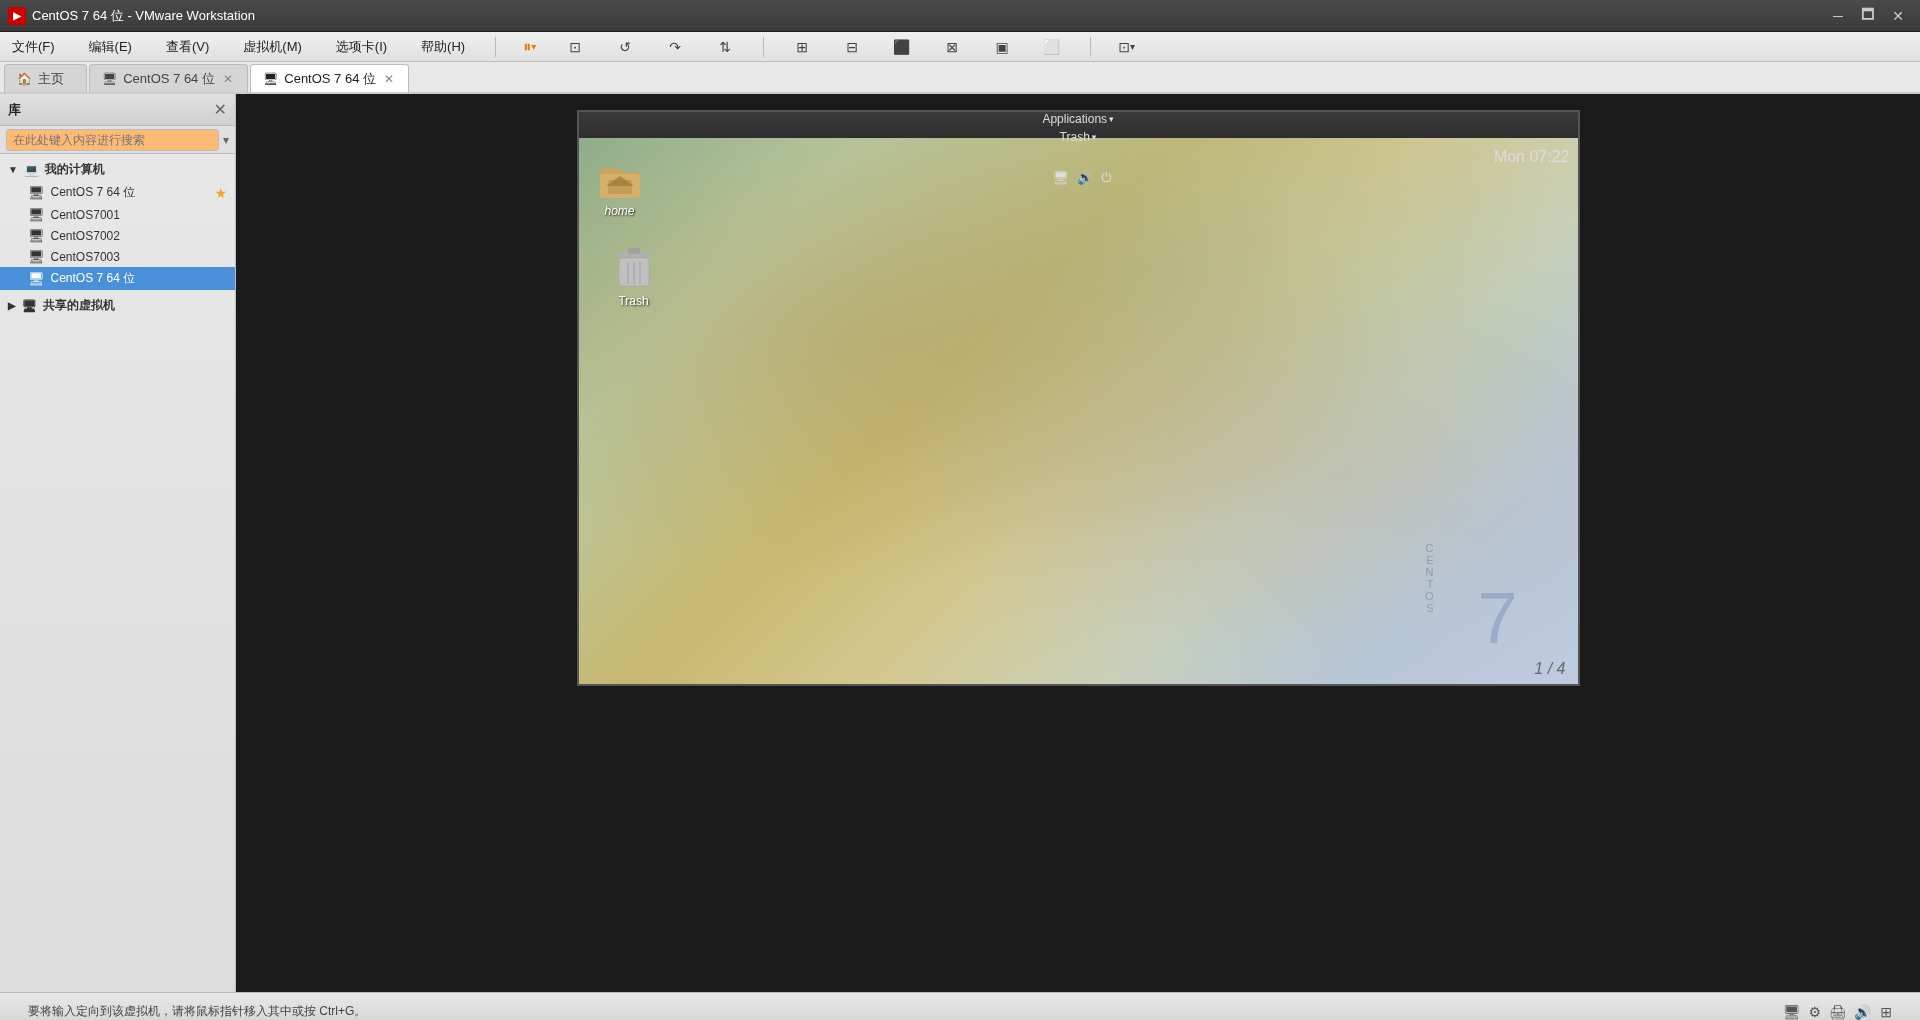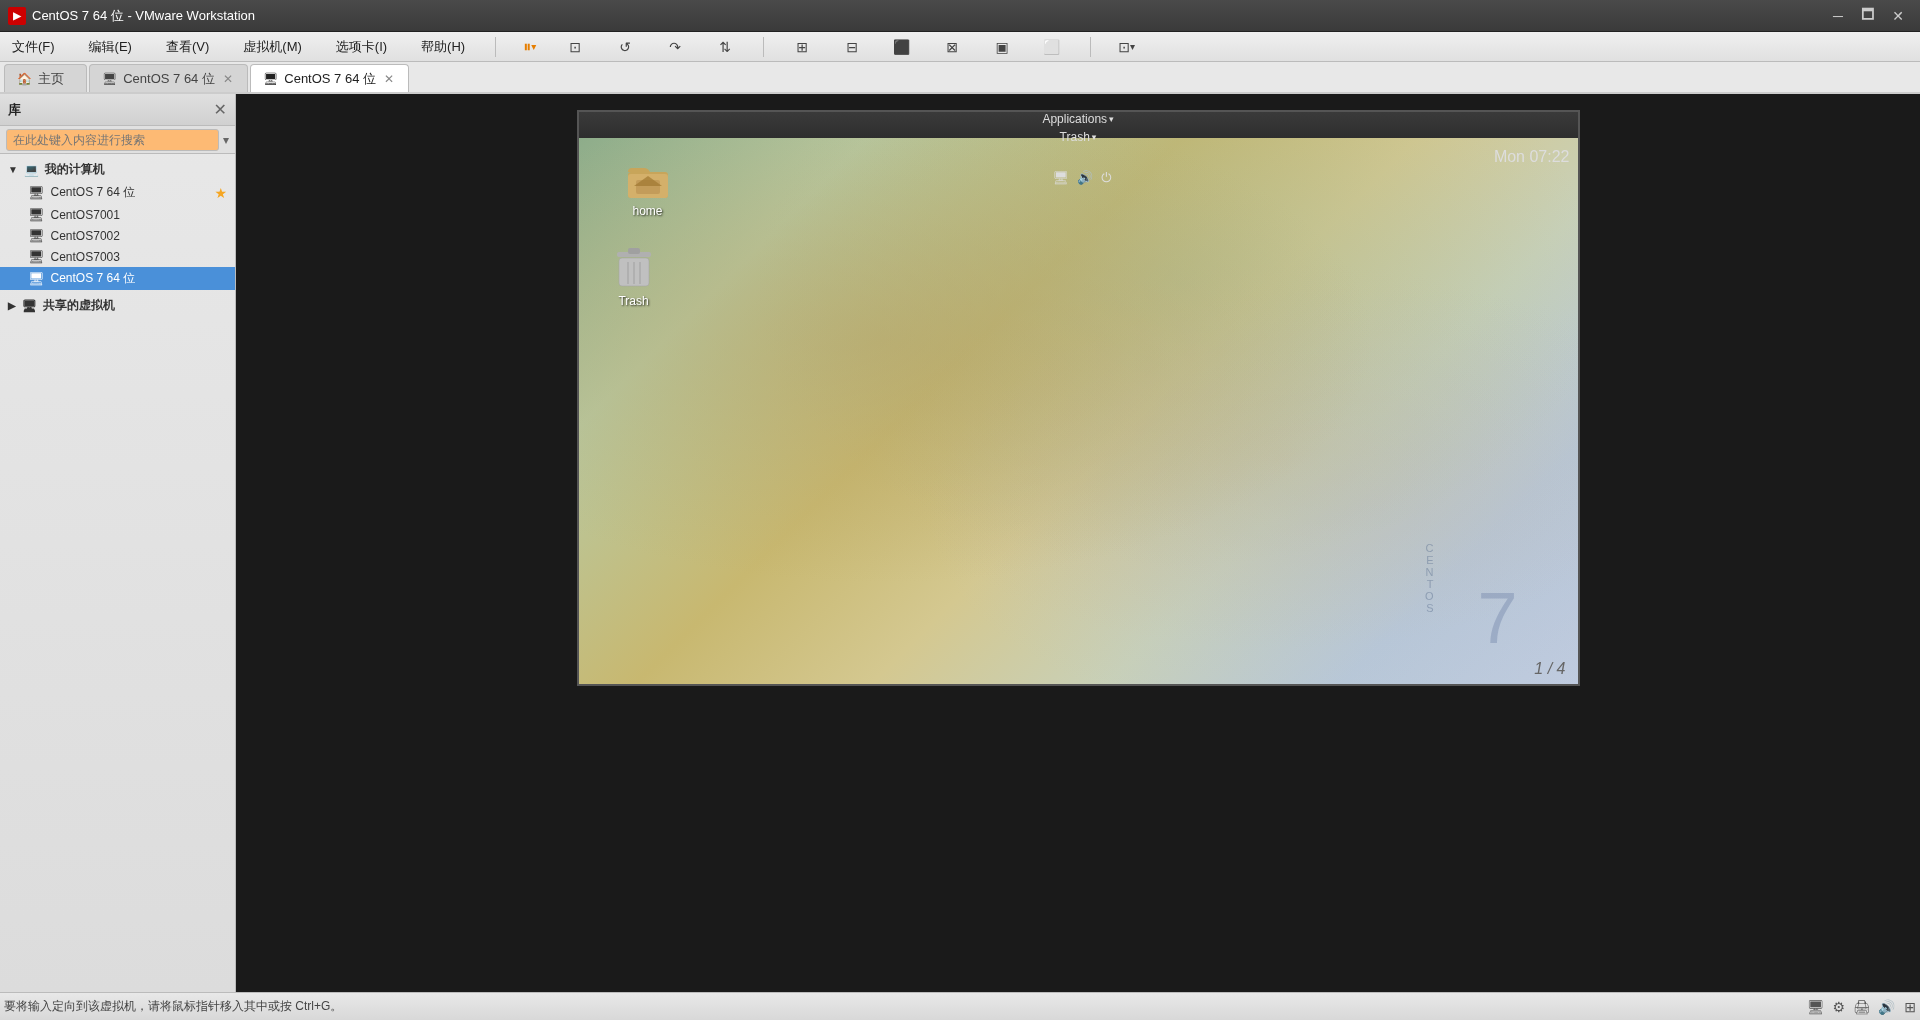--- a/index.html
+++ b/index.html
@@ -232,21 +232,21 @@
       position: absolute; bottom: 6px; right: 12px;
       color: #666; font-size: 16px; font-style: italic;
     }
 
     
     #statusbar {
       position: absolute; bottom: 0; left: 0; right: 0;
       height: 28px;
       background: linear-gradient(to bottom, #e8e8e8, #d8d8d8);
       border-top: 1px solid #bbb;
-      display: flex; align-items: center; padding: 0 4px;
+      display: flex; align-items: flex-end; padding: 0 28px;
       font-size: 12px; color: #444;
       z-index: 100;
       justify-content: space-between;
     }
     #statusbar .status-right {
       display: flex; align-items: center; gap: 8px;
     }
     .status-icon { font-size: 14px; color: #555; cursor: pointer; }
   </style>
 </head>
@@ -377,21 +377,21 @@
             <span class="dropdown-arrow">▾</span>
           </span>
           <span class="gnome-time">Mon 07:22</span>
           <span class="gnome-icons">
             <span>🖥</span>
             <span>🔊</span>
             <span>⏻</span>
           </span>
         </div>
 
-        <div class="desktop-icon" style="left: 34px; top: 40px;">
+        <div class="desktop-icon" style="left: 6px; top: 40px; font-style: italic;">
           <div class="icon-img home-icon-img">
             <svg viewBox="0 0 44 44" xmlns="http://www.w3.org/2000/svg">
 
               <rect x="2" y="16" width="40" height="26" rx="3" fill="#c8a55a"></rect>
               <rect x="2" y="18" width="40" height="24" rx="3" fill="#d4b06a"></rect>
 
               <path d="M2 16 Q2 12 6 12 L18 12 Q22 12 24 16 Z" fill="#c8a55a"></path>
 
               <rect x="10" y="24" width="24" height="14" rx="2" fill="#b89050" opacity="0.6"></rect>
               <polygon points="22,20 8,30 36,30" fill="#a07830" opacity="0.7"></polygon>

